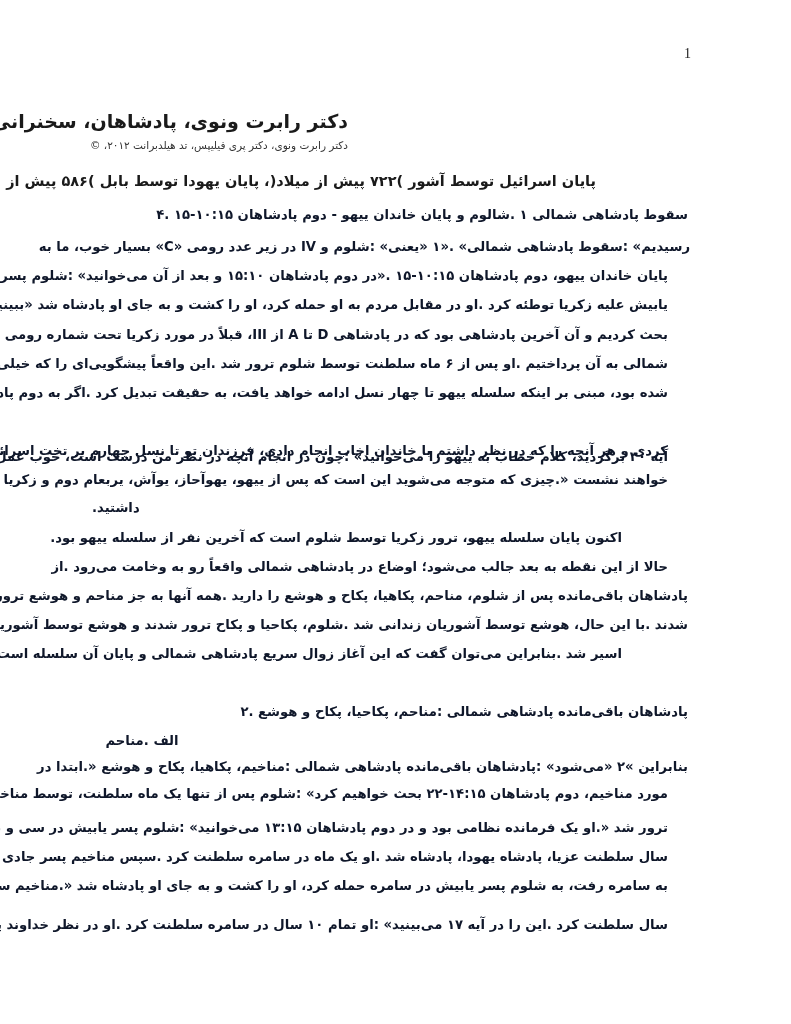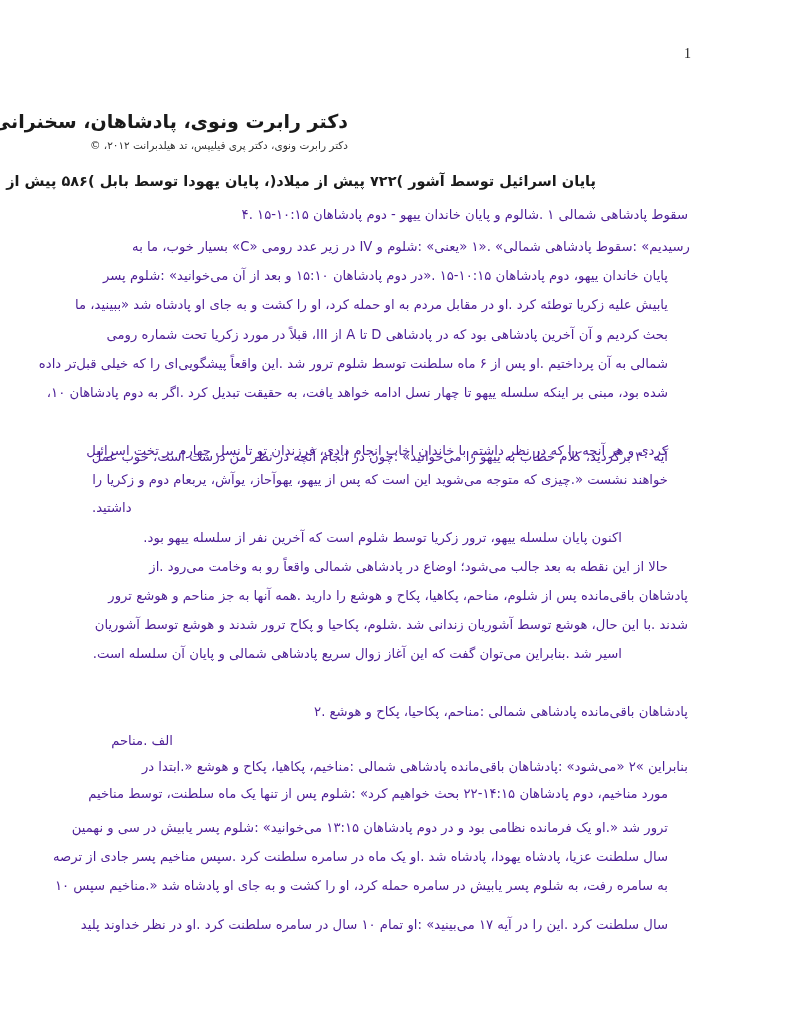--- a/index.html
+++ b/index.html
@@ -19,21 +19,21 @@
   }
   .copyright {
     left: 0; width: 348px; top: 139px; text-align: right;
     font-size: 10.5px; color: #333;
   }
   .heading {
     left: 0; width: 596px; top: 173px; text-align: right;
     font-size: 14.5px; font-weight: bold;
   }
   .line {
-    font-size: 13.2px; line-height: 1; color: #4c1d95;
+    font-size: 13.2px; line-height: 1; color: #0f172a; font-weight: bold;
   }
   .line.right { left: 92px; width: 598px; text-align: right; }
 </style>
 </head>
 <body>
 
 <div class="page-number">1</div>
 
 <div class="rtl title">دکتر رابرت ونوی، پادشاهان، سخنرانی ۱۶</div>
 <div class="rtl copyright">دکتر رابرت ونوی، دکتر پری فیلیپس، تد هیلدبرانت ۲۰۱۲، ©</div>

